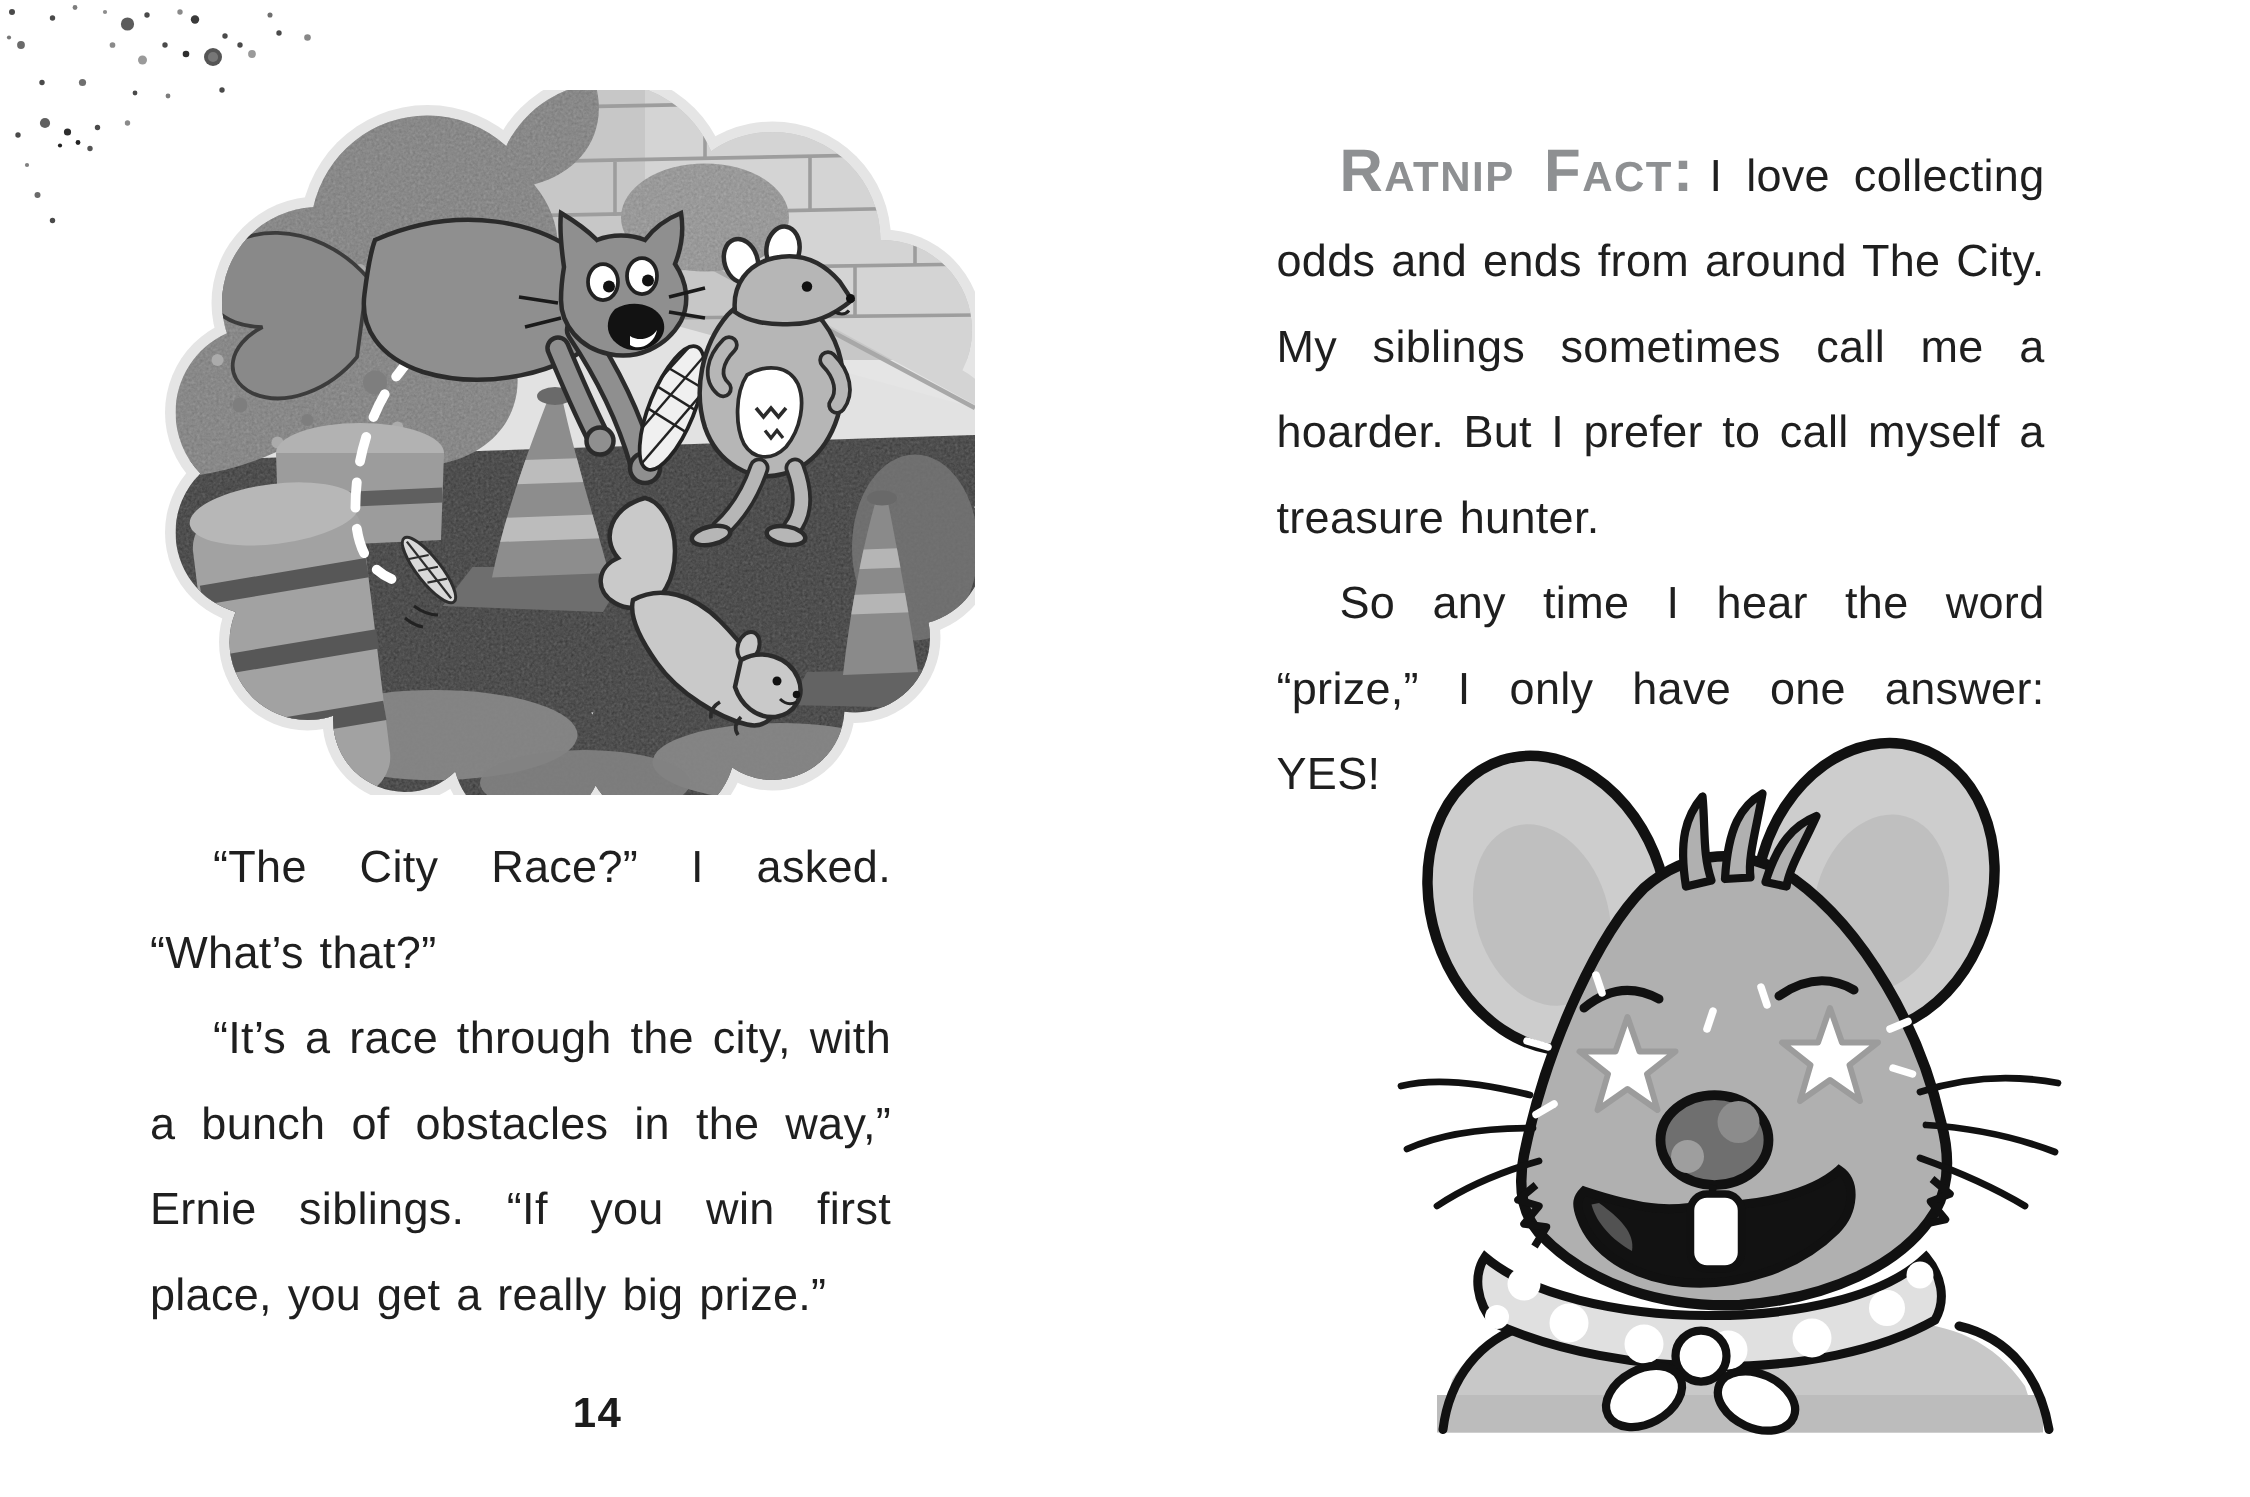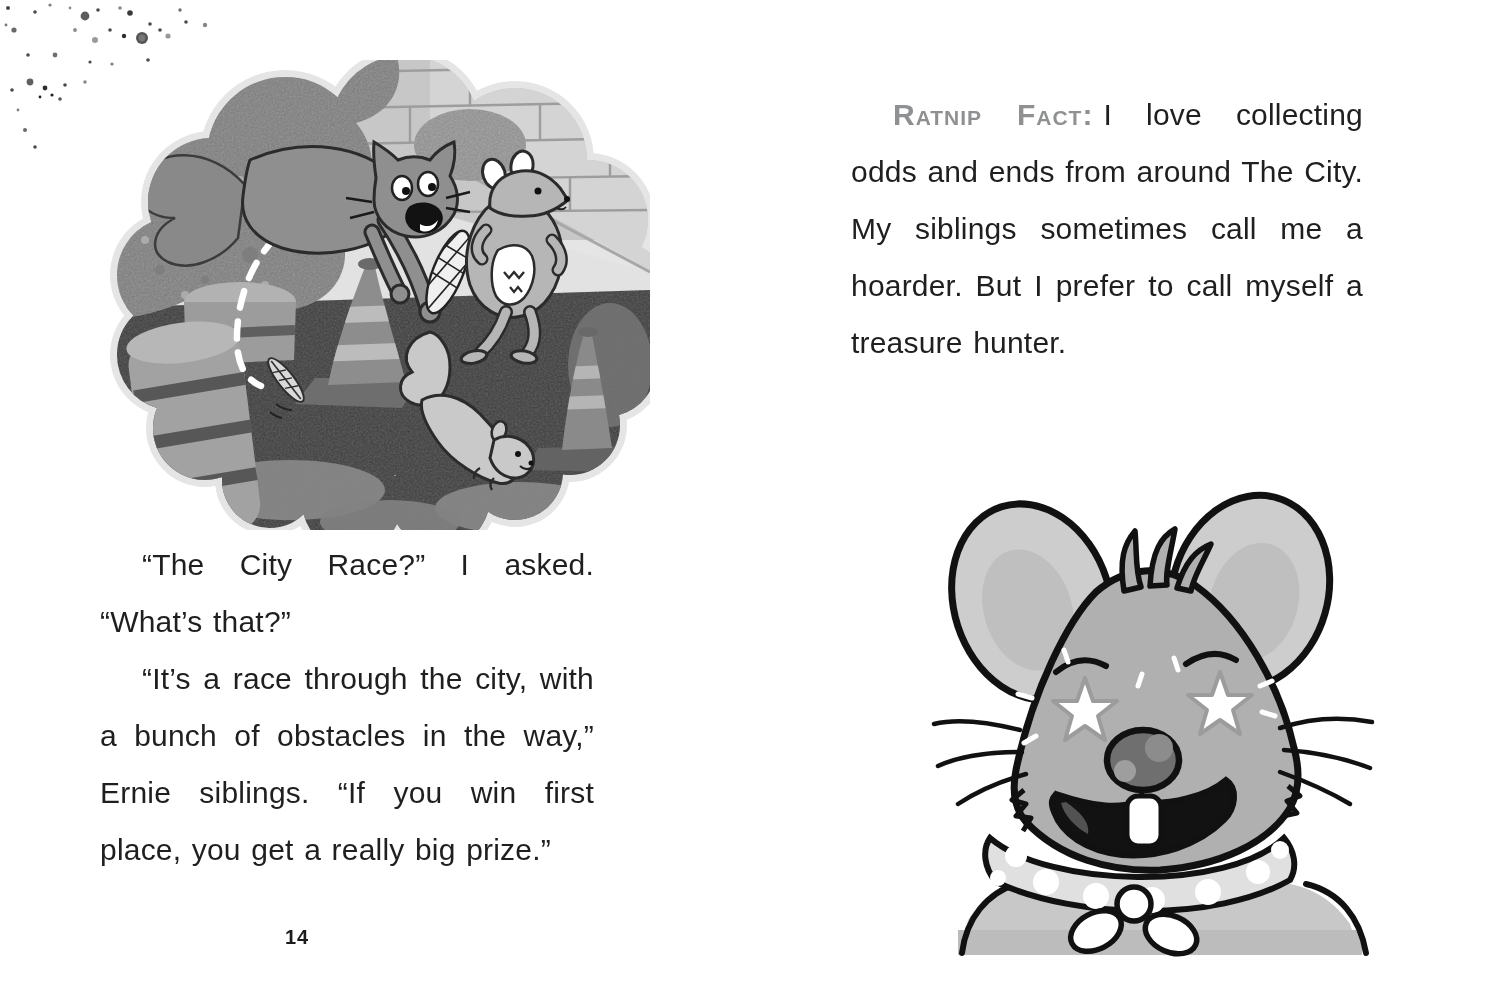--- a/index.html
+++ b/index.html
@@ -1,26 +1,26 @@
 <!DOCTYPE html>
 <html><head>
 <meta charset="utf-8">
 <style>
   html,body{margin:0;padding:0;background:#ffffff;}
   .spread{position:relative;width:1500px;height:998px;background:#ffffff;overflow:hidden;
           font-family:"Liberation Sans", sans-serif;}
   .story{position:absolute;color:#1f1f1f;font-size:30px;line-height:57px;
          text-align:justify;word-spacing:2px;letter-spacing:0.2px;}
   .story p{margin:0;text-indent:42px;}
-  #left-text{left:100px;top:536px;width:494px;}
+  #left-text{left:100px;top:550px;width:494px;}
   #right-text{left:851px;top:86px;width:512px;}
   .fact-label{font-variant:small-caps;font-weight:bold;color:#8e9092;
-              font-size:30px;letter-spacing:1px;margin-right:10px;}
-  .page-number{position:absolute;left:285px;top:926px;width:130px;text-align:left;
-               font-weight:bold;font-size:20px;color:#1c1c1c;letter-spacing:1px;}
+              font-size:40px;letter-spacing:1px;margin-right:10px;}
+  .page-number{position:absolute;left:285px;top:926px;width:130px;text-align:right;
+               font-weight:bold;font-size:28px;color:#1c1c1c;letter-spacing:1px;}
   svg{position:absolute;display:block;}
   #splatter{left:0;top:0;}
   #bubble-illo{left:90px;top:60px;}
   #rat-illo{left:928px;top:490px;}
 </style>
 </head>
 <body>
 
 <div class="spread">
 
@@ -318,20 +318,21 @@
     <p>“The City Race?” I asked. “What’s that?”</p>
     <p>“It’s a race through the city, with a bunch of obstacles in the way,” Ernie siblings. “If you win first place, you get a really big prize.”</p>
   </div>
 
   <div class="page-number">14</div>
 
   <div id="right-text" class="story">
     <p>
       <span class="fact-label">Ratnip Fact:</span><span>I love collecting odds and ends from around The City. My siblings sometimes call me a hoarder. But I prefer to call myself a treasure hunter.</span>
     </p>
+    <p>So any time I hear the word “prize,” I only have one answer: YES!</p>
   </div>
 
   <svg id="rat-illo" width="474" height="470" viewBox="0 0 474 470">
 
     <g>
       <path d="M40,430 C60,398 92,388 132,392 L330,392 C368,390 400,402 422,434 L432,465 L32,465 Z" fill="#c8c8c8"></path>
       <rect x="30" y="440" width="404" height="25" fill="#bcbcbc"></rect>
       <path d="M34,463 C38,430 58,402 92,393" fill="none" stroke="#111" stroke-width="6" stroke-linecap="round"></path>
       <path d="M438,463 C432,428 412,402 378,394" fill="none" stroke="#111" stroke-width="6" stroke-linecap="round"></path>
     </g>

